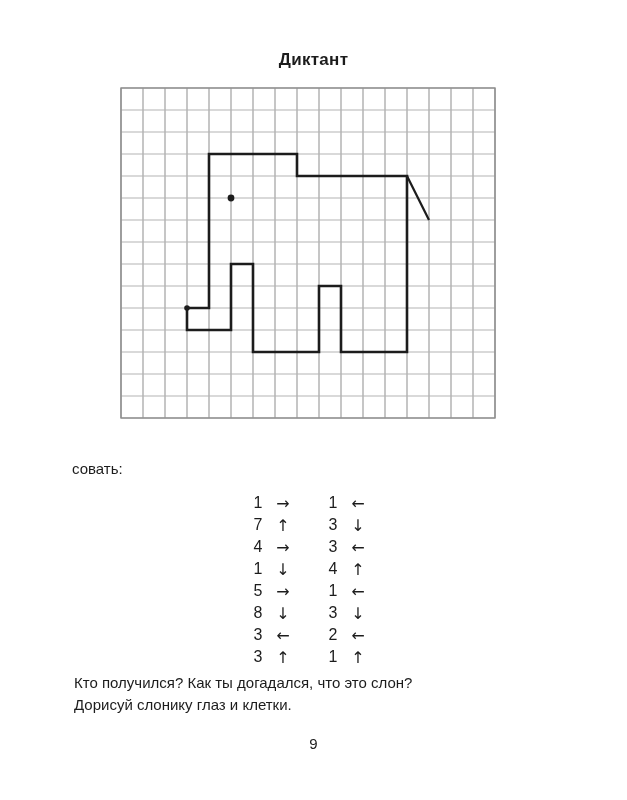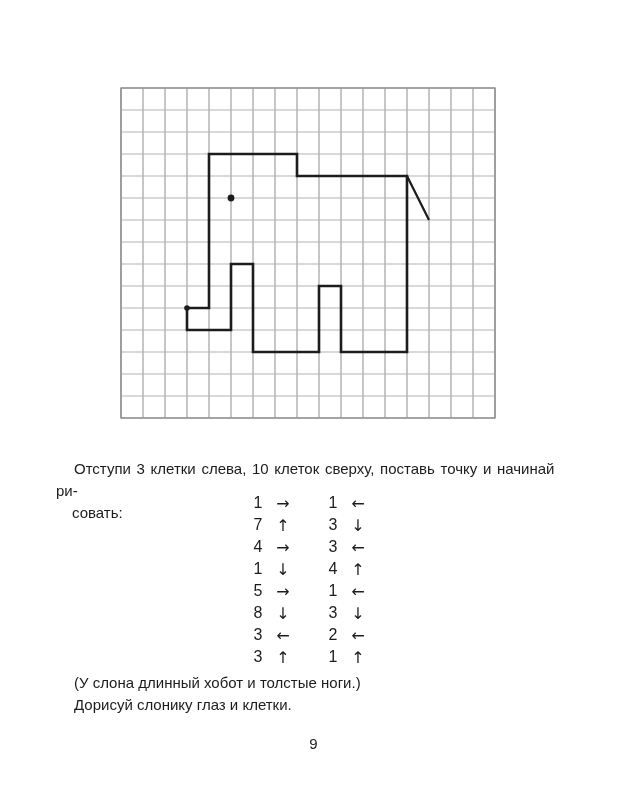--- a/index.html
+++ b/index.html
@@ -94,20 +94,21 @@
     width: 100%;
     text-align: center;
     font-size: 15px;
   }
 </style>
 </head>
 <body>
 
 <div class="page">
 
+  <div class="title">Диктант</div>
 
   <div class="grid-wrap">
     <svg width="380" height="336" viewBox="-3 -3 380 336" xmlns="http://www.w3.org/2000/svg">
         <line x1="0" y1="0" x2="0" y2="330" stroke="#8d8d8d" stroke-width="1"></line>
         <line x1="22" y1="0" x2="22" y2="330" stroke="#8d8d8d" stroke-width="1"></line>
         <line x1="44" y1="0" x2="44" y2="330" stroke="#8d8d8d" stroke-width="1"></line>
         <line x1="66" y1="0" x2="66" y2="330" stroke="#8d8d8d" stroke-width="1"></line>
         <line x1="88" y1="0" x2="88" y2="330" stroke="#8d8d8d" stroke-width="1"></line>
         <line x1="110" y1="0" x2="110" y2="330" stroke="#8d8d8d" stroke-width="1"></line>
         <line x1="132" y1="0" x2="132" y2="330" stroke="#8d8d8d" stroke-width="1"></line>
@@ -140,21 +141,20 @@
         <line x1="0" y1="330" x2="374" y2="330" stroke="#b3b3b3" stroke-width="1"></line>
         <rect x="0" y="0" width="374" height="330" fill="none" stroke="#8d8d8d" stroke-width="1.4"></rect>
         <polyline points="66,220 88,220 88,66 176,66 176,88 286,88 286,264 220,264 220,198 198,198 198,264 132,264 132,176 110,176 110,242 66,242 66,220" fill="none" stroke="#1c1c1c" stroke-width="2.6" stroke-linejoin="miter" stroke-linecap="square"></polyline>
         <line x1="286" y1="88" x2="308" y2="132" stroke="#1c1c1c" stroke-width="2.2"></line>
         <circle cx="110" cy="110" r="3.4" fill="#1c1c1c"></circle>
         <circle cx="66" cy="220" r="2.8" fill="#1c1c1c"></circle>
       </svg>
   </div>
 
   <p class="instruction">
-    <span class="line1">Отступи 3 клетки слева, 10 клеток сверху, поставь точку и начинай ри-</span>
     <span class="line2">совать:</span>
   </p>
 
   <div class="dictation">
       <div class="dict-row">
         <span class="d-num">1</span>
         <span class="d-arrow">→</span>
         <span class="d-num second">1</span>
         <span class="d-arrow">←</span>
       </div>
@@ -196,19 +196,19 @@
       </div>
       <div class="dict-row">
         <span class="d-num">3</span>
         <span class="d-arrow">↑</span>
         <span class="d-num second">1</span>
         <span class="d-arrow">↑</span>
       </div>
     </div>
 
   <div class="questions">
-    <span>(У слона длинный хобот и толстые ноги.)</span>
+    <span>Кто получился? Как ты догадался, что это слон?</span>
     <span>Дорисуй слонику глаз и клетки.</span>
   </div>
 
   <div class="page-number">9</div>
 
 </div>
 
 </body></html>

